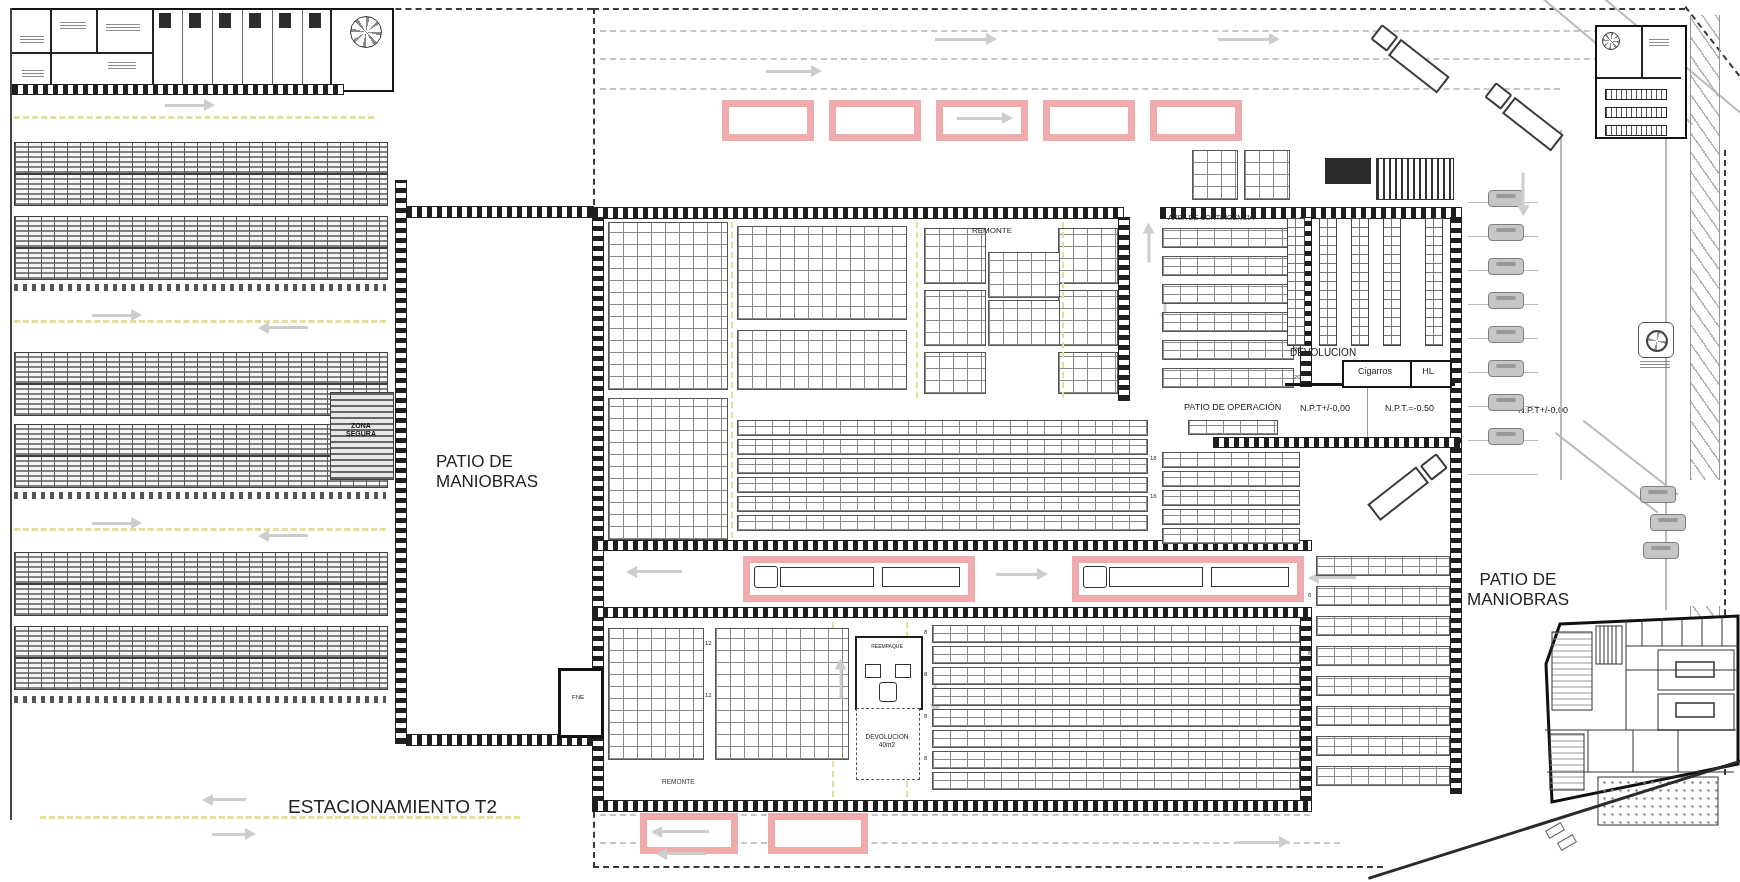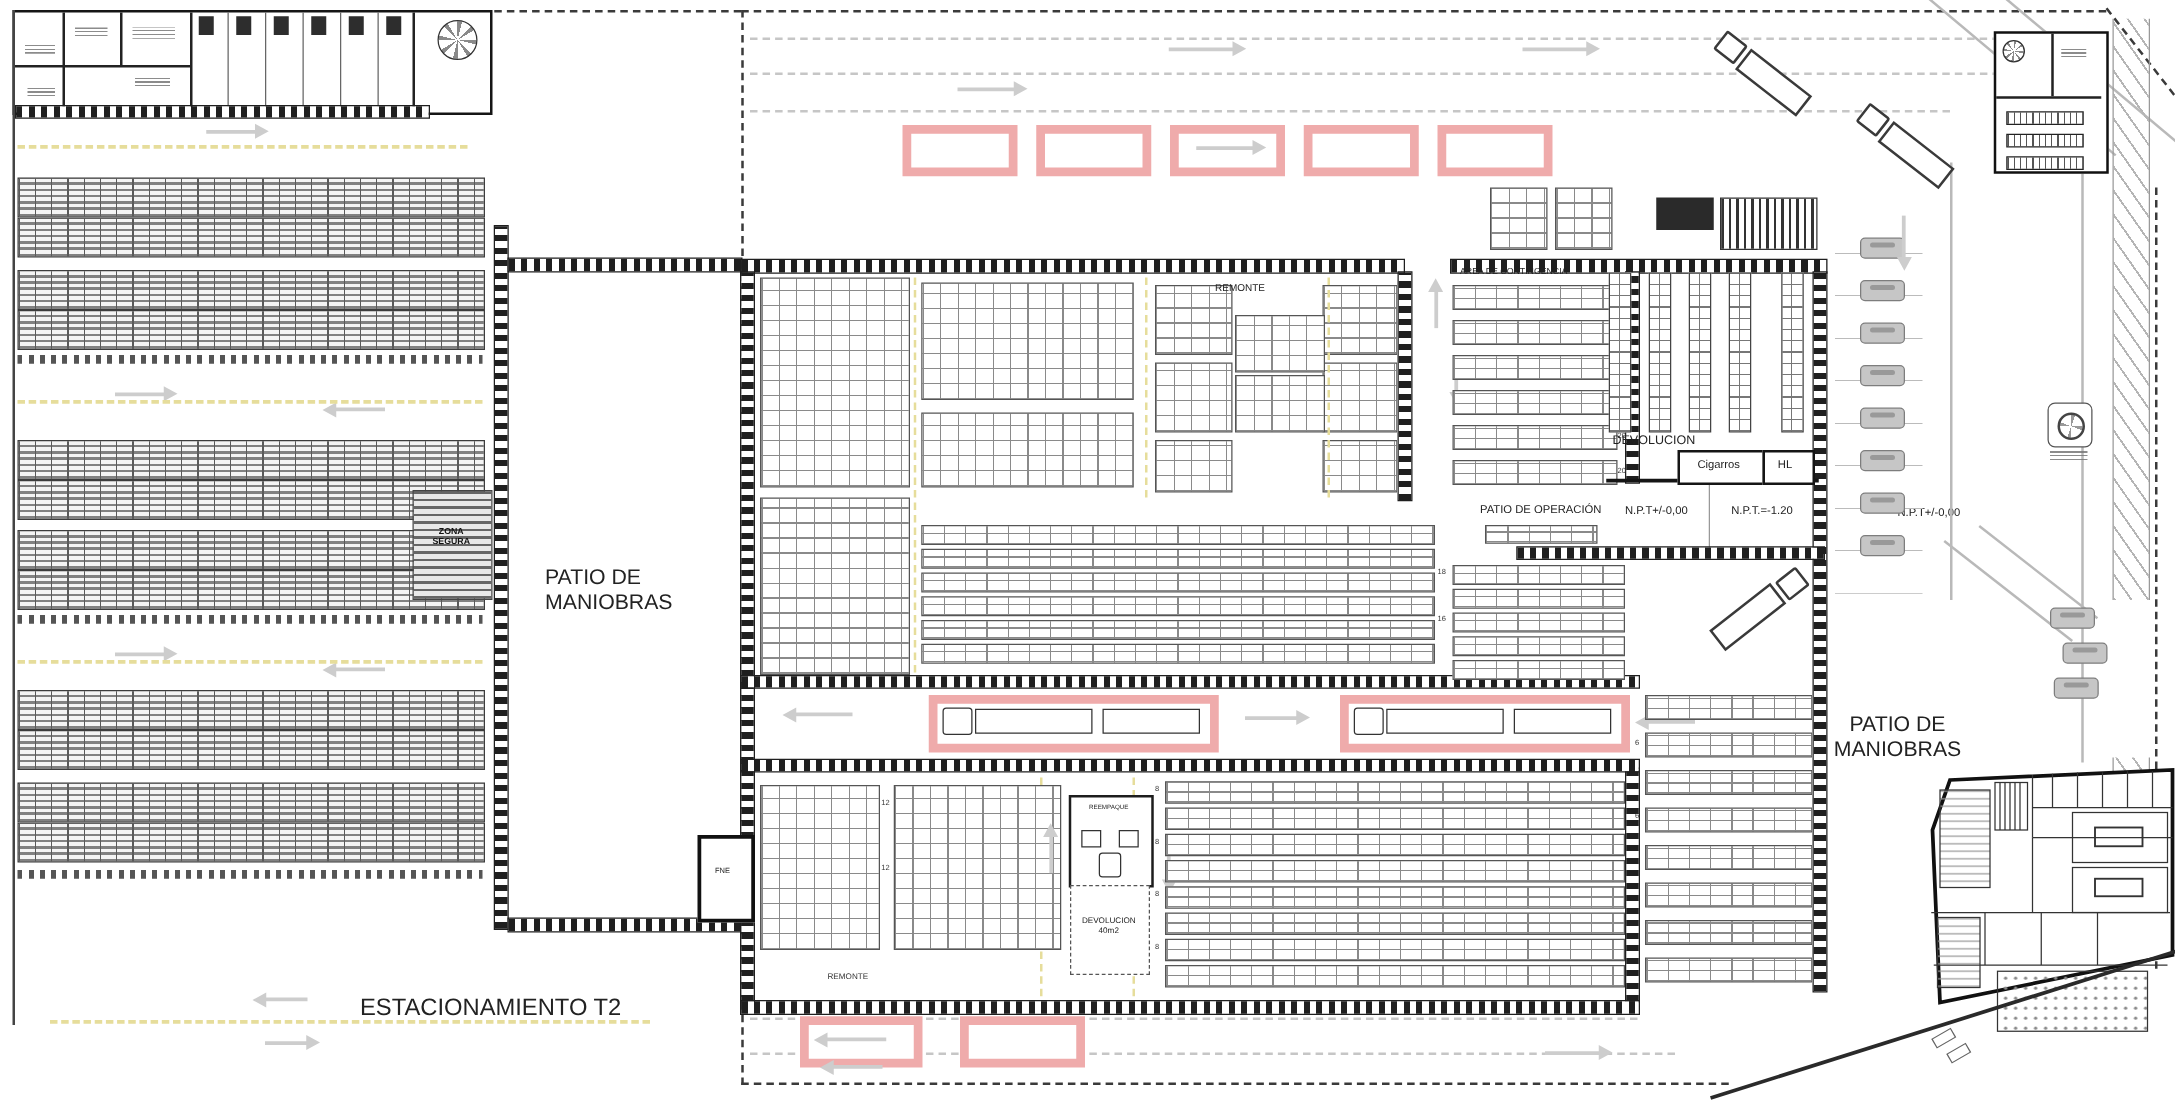--- a/index.html
+++ b/index.html
@@ -222,21 +222,21 @@
   <div class="ab" style="left:1285px;top:383px;width:170px;height:3px;background:#151515;"></div>
   <div class="ab" style="left:1342px;top:360px;width:66px;height:24px;border:2px solid #151515;background:#fff;"></div>
   <div class="ab lbl" style="left:1344px;top:366px;width:62px;font-size:9px;text-align:center;">Cigarros</div>
   <div class="ab" style="left:1410px;top:360px;width:38px;height:24px;border:2px solid #151515;background:#fff;"></div>
   <div class="ab lbl" style="left:1410px;top:366px;width:36px;font-size:9px;text-align:center;">HL</div>
 
   <div class="ab lbl" style="left:1184px;top:402px;font-size:9px;color:#222;">PATIO DE OPERACIÓN</div>
   <div class="ab strip" style="left:1188px;top:420px;width:88px;height:13px;"></div>
   <div class="ab lbl" style="left:1300px;top:403px;font-size:9px;color:#222;">N.P.T+/-0,00</div>
   <div class="ab" style="left:1367px;top:388px;width:1px;height:50px;background:#999;"></div>
-  <div class="ab lbl" style="left:1385px;top:403px;font-size:9px;color:#222;">N.P.T.=-1.20</div>
+  <div class="ab lbl" style="left:1385px;top:403px;font-size:9px;color:#222;">N.P.T.=-0.50</div>
   <div class="ab lbl" style="left:1518px;top:405px;font-size:9px;color:#222;">N.P.T+/-0,00</div>
   <div class="ab hw" style="left:1213px;top:437px;width:245px;height:9px;"></div>
 
   <div class="ab strip" style="left:1162px;top:452px;width:136px;height:14px;"></div>
   <div class="ab strip" style="left:1162px;top:471px;width:136px;height:14px;"></div>
   <div class="ab strip" style="left:1162px;top:490px;width:136px;height:14px;"></div>
   <div class="ab strip" style="left:1162px;top:509px;width:136px;height:14px;"></div>
   <div class="ab strip" style="left:1162px;top:528px;width:136px;height:14px;"></div>
   <div class="ab num" style="left:1150px;top:455px;">18</div>
   <div class="ab num" style="left:1150px;top:493px;">16</div>

